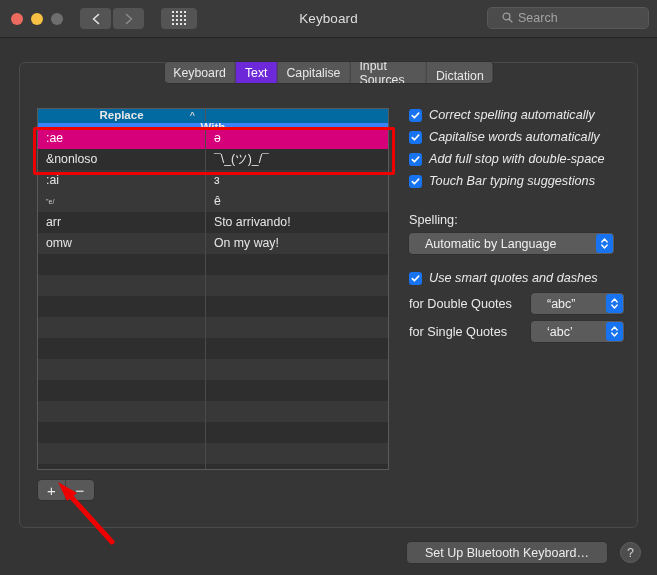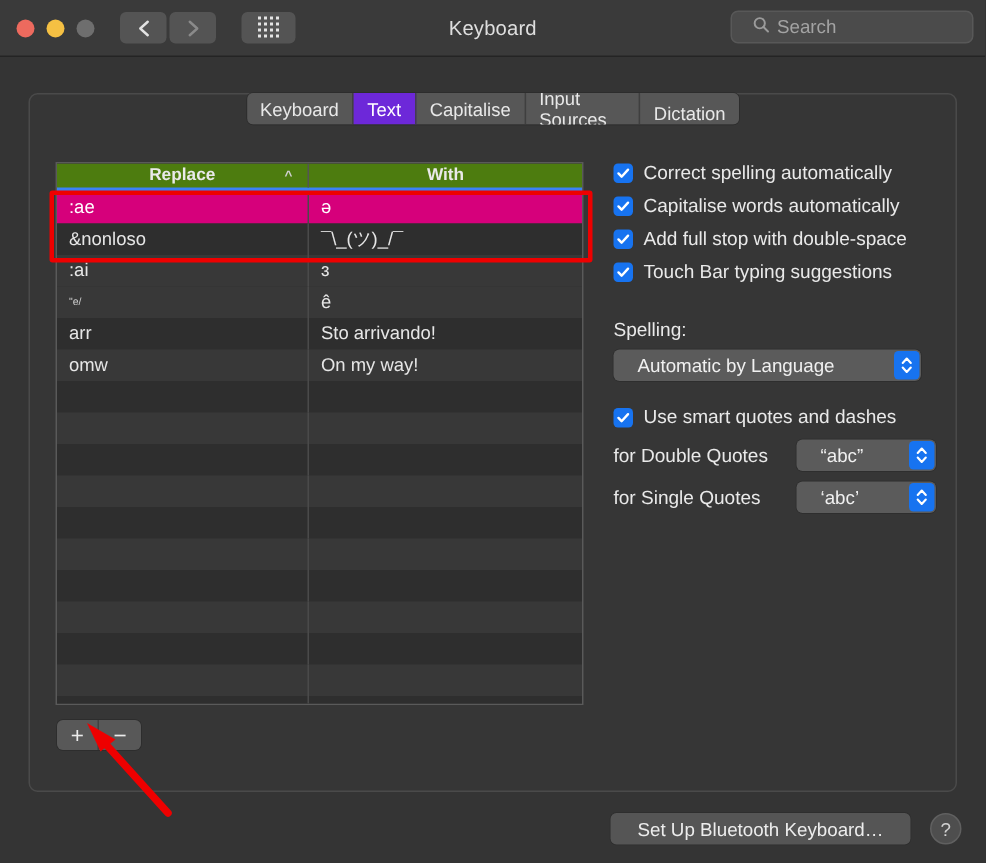--- a/index.html
+++ b/index.html
@@ -154,22 +154,23 @@
     width: 352px;
     height: 362px;
     border: 1px solid #5a5a5a;
     background: #2e2e2e;
     overflow: hidden;
   }
 
   .thead {
     display: flex;
     height: 19px;
-    background: #4d7c0f;
-    border-bottom: 3px solid #3b82f6;
+    background: #0369a1;
+    border-bottom: 5px solid #3b82f6;
+    flex-direction: column;
   }
   .th {
     font-size: 11.5px;
     font-weight: bold;
     color: #e9e9e9;
     display: flex;
     align-items: center;
     justify-content: center;
     position: relative;
   }
@@ -251,20 +252,21 @@
     position: absolute;
     left: 389px;
     top: 45px;
     width: 215px;
   }
 
   .chkrow {
     display: flex;
     align-items: center;
     margin-bottom: 8px;
+    font-style: italic;
   }
   .chkbox {
     width: 13px; height: 13px;
     border-radius: 3px;
     background: #1773f0;
     display: flex;
     align-items: center;
     justify-content: center;
     flex: 0 0 auto;
     margin-right: 7px;

